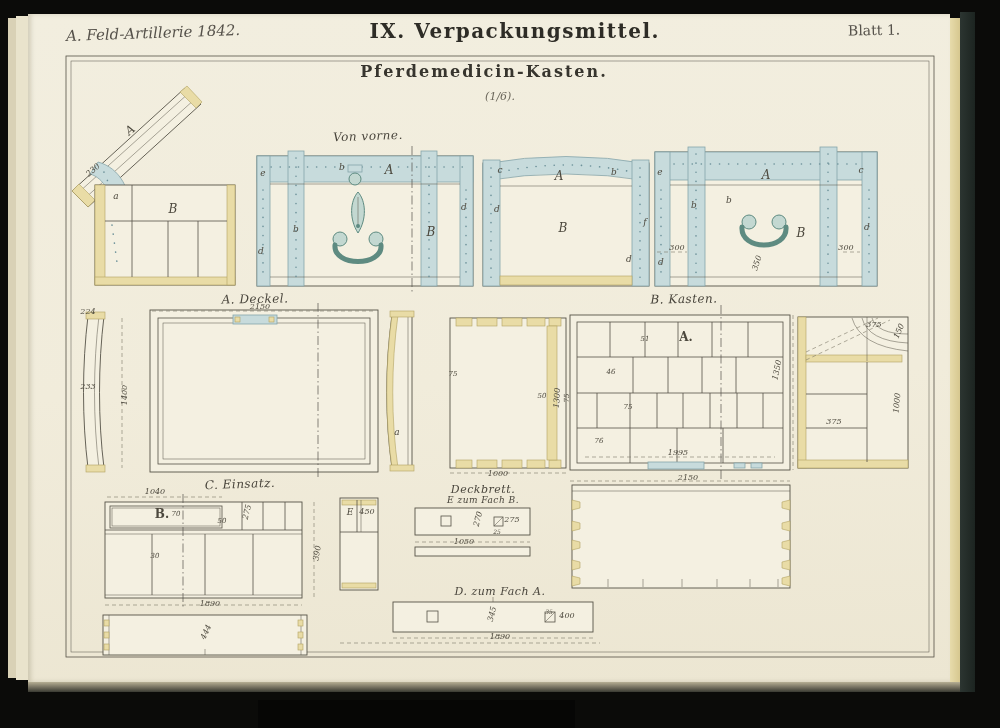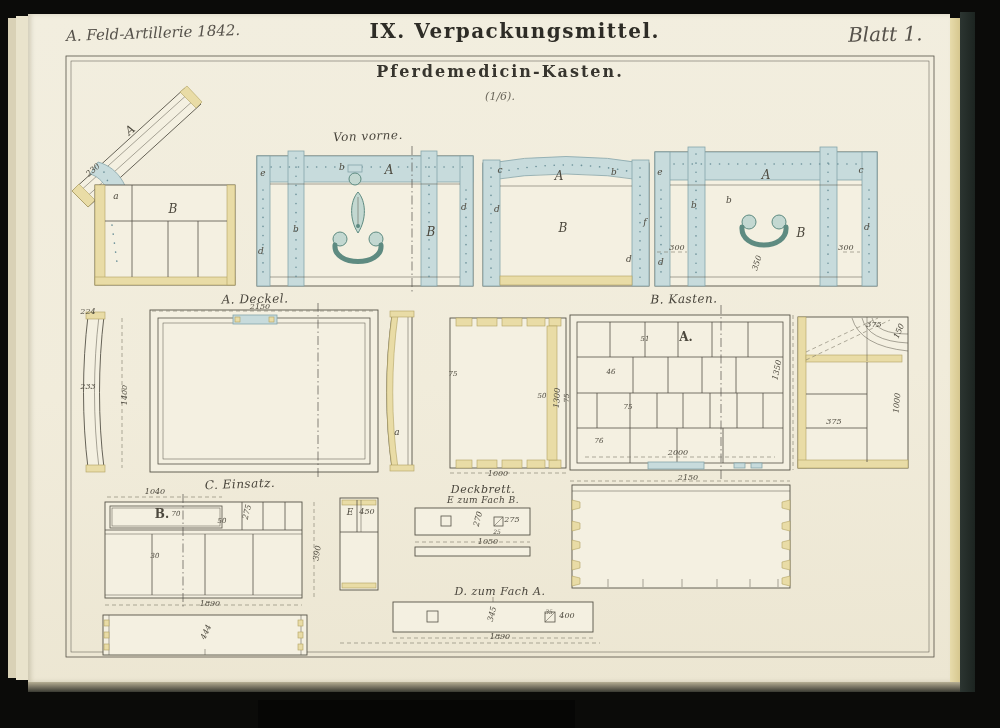--- a/index.html
+++ b/index.html
@@ -18,22 +18,22 @@
   #stack1{left:8px;top:18px;width:8px;height:660px;background:#d9d1b6;border-right:1px solid #a99f84;}
   #stack2{left:16px;top:16px;width:12px;height:664px;background:#e9e3cc;border-right:1px solid #b9b094;}
   #rightedge{left:950px;top:18px;width:10px;height:664px;background:linear-gradient(90deg,#e7dbab,#d6c78f);}
   #cover{left:960px;top:12px;width:15px;height:680px;background:linear-gradient(90deg,#2c3531,#1c2420);}
   #botshade{left:28px;top:682px;width:932px;height:10px;background:linear-gradient(#b6ae93,#3a3a32);}
   #botdark{left:258px;top:700px;width:317px;height:28px;background:#060605;}
   
   .t{position:absolute;color:#45423a;white-space:nowrap;}
   #hdr-left{left:66px;top:24px;font-size:15px;font-style:italic;transform:rotate(-2deg);color:#55514a;}
   #hdr-center{left:340px;top:19px;width:320px;text-align:right;font-size:20px;font-weight:bold;letter-spacing:1.5px;color:#2e2c26;}
-  #hdr-right{left:848px;top:22px;font-size:20px;font-style:italic;transform:rotate(-1deg);color:#55514a;}
-  #plate-title{left:300px;top:62px;width:400px;text-align:center;font-size:16px;font-weight:bold;letter-spacing:2px;color:#37352e;}
+  #hdr-right{left:848px;top:22px;font-size:14px;transform:rotate(-1deg);color:#55514a;}
+  #plate-title{left:284px;top:62px;width:400px;text-align:center;font-size:16px;font-weight:bold;letter-spacing:2px;color:#37352e;}
   #plate-scale{left:300px;top:90px;width:400px;text-align:center;font-size:11px;font-style:italic;color:#6a665a;}
   
   .ann{position:absolute;color:#4c483d;white-space:nowrap;transform:translate(-50%,-50%);}
   .k-dim{font-size:8px;font-style:italic;}
   .k-part{font-size:12px;font-style:italic;}
   .k-letter{font-size:9px;font-style:italic;}
   .k-bold{font-size:12px;font-weight:bold;}
   .k-section{font-size:12px;font-style:italic;letter-spacing:.5px;color:#49453c;}
   svg{position:absolute;left:0;top:0;}
   
@@ -370,38 +370,38 @@
     <span class="ann k-dim" style="left: 542px; top: 396px; font-size: 7px; transform: translate(-50%, -50%) rotate(0deg);">50</span>
     <span class="ann k-dim" style="left: 557px; top: 398px; transform: translate(-50%, -50%) rotate(-86deg);">1300</span>
     <span class="ann k-dim" style="left: 498px; top: 473px; transform: translate(-50%, -50%) rotate(0deg);">1000</span>
     <span class="ann k-bold" style="left: 686px; top: 337px; transform: translate(-50%, -50%) rotate(0deg);">A.</span>
     <span class="ann k-dim" style="left: 645px; top: 339px; font-size: 7px; transform: translate(-50%, -50%) rotate(0deg);">51</span>
     <span class="ann k-dim" style="left: 611px; top: 372px; font-size: 7px; transform: translate(-50%, -50%) rotate(0deg);">46</span>
     <span class="ann k-dim" style="left: 628px; top: 407px; font-size: 7px; transform: translate(-50%, -50%) rotate(0deg);">75</span>
     <span class="ann k-dim" style="left: 599px; top: 441px; font-size: 7px; transform: translate(-50%, -50%) rotate(0deg); font-style: italic;">76</span>
     <span class="ann k-dim" style="left: 567px; top: 398px; font-size: 7px; transform: translate(-50%, -50%) rotate(-90deg);">75</span>
     <span class="ann k-dim" style="left: 777px; top: 370px; transform: translate(-50%, -50%) rotate(-78deg);">1350</span>
-    <span class="ann k-dim" style="left: 678px; top: 452px; transform: translate(-50%, -50%) rotate(0deg);">2000</span>
+    <span class="ann k-dim" style="left: 678px; top: 452px; transform: translate(-50%, -50%) rotate(0deg);">1995</span>
     <span class="ann k-dim" style="left: 688px; top: 477px; transform: translate(-50%, -50%) rotate(0deg);">2150</span>
     <span class="ann k-dim" style="left: 874px; top: 324px; transform: translate(-50%, -50%) rotate(0deg);">375</span>
     <span class="ann k-dim" style="left: 899px; top: 331px; transform: translate(-50%, -50%) rotate(-65deg);">150</span>
     <span class="ann k-dim" style="left: 834px; top: 421px; transform: translate(-50%, -50%) rotate(0deg);">375</span>
     <span class="ann k-dim" style="left: 897px; top: 403px; transform: translate(-50%, -50%) rotate(-85deg);">1000</span>
     <span class="ann k-dim" style="left: 155px; top: 491px; transform: translate(-50%, -50%) rotate(0deg);">1040</span>
     <span class="ann k-bold" style="left: 162px; top: 514px; transform: translate(-50%, -50%) rotate(0deg);">B.</span>
     <span class="ann k-dim" style="left: 176px; top: 514px; font-size: 7px; transform: translate(-50%, -50%) rotate(0deg);">70</span>
     <span class="ann k-dim" style="left: 222px; top: 521px; font-size: 7px; transform: translate(-50%, -50%) rotate(0deg);">50</span>
     <span class="ann k-dim" style="left: 247px; top: 512px; transform: translate(-50%, -50%) rotate(-75deg);">275</span>
     <span class="ann k-dim" style="left: 155px; top: 556px; font-size: 7px; transform: translate(-50%, -50%) rotate(0deg);">30</span>
     <span class="ann k-dim" style="left: 210px; top: 603px; transform: translate(-50%, -50%) rotate(0deg);">1890</span>
     <span class="ann k-dim" style="left: 317px; top: 553px; transform: translate(-50%, -50%) rotate(-80deg);">390</span>
     <span class="ann k-letter" style="left: 350px; top: 512px; transform: translate(-50%, -50%) rotate(0deg);">E</span>
     <span class="ann k-dim" style="left: 367px; top: 511px; transform: translate(-50%, -50%) rotate(0deg);">450</span>
     <span class="ann k-dim" style="left: 478px; top: 519px; transform: translate(-50%, -50%) rotate(-75deg);">270</span>
     <span class="ann k-dim" style="left: 512px; top: 519px; transform: translate(-50%, -50%) rotate(0deg);">275</span>
     <span class="ann k-dim" style="left: 497px; top: 531px; font-size: 6px; transform: translate(-50%, -50%) rotate(0deg);">25</span>
-    <span class="ann k-dim" style="left: 464px; top: 541px; transform: translate(-50%, -50%) rotate(0deg); margin-left: 24px;">1050</span>
+    <span class="ann k-dim" style="left: 464px; top: 541px; transform: translate(-50%, -50%) rotate(0deg);">1050</span>
     <span class="ann k-dim" style="left: 206px; top: 632px; transform: translate(-50%, -50%) rotate(-65deg);">444</span>
     <span class="ann k-dim" style="left: 492px; top: 614px; transform: translate(-50%, -50%) rotate(-75deg);">345</span>
     <span class="ann k-dim" style="left: 549px; top: 611px; font-size: 6px; transform: translate(-50%, -50%) rotate(0deg);">35</span>
     <span class="ann k-dim" style="left: 567px; top: 615px; transform: translate(-50%, -50%) rotate(0deg);">400</span>
     <span class="ann k-dim" style="left: 500px; top: 636px; transform: translate(-50%, -50%) rotate(0deg);">1890</span>
   </div>
 
 </body></html>

